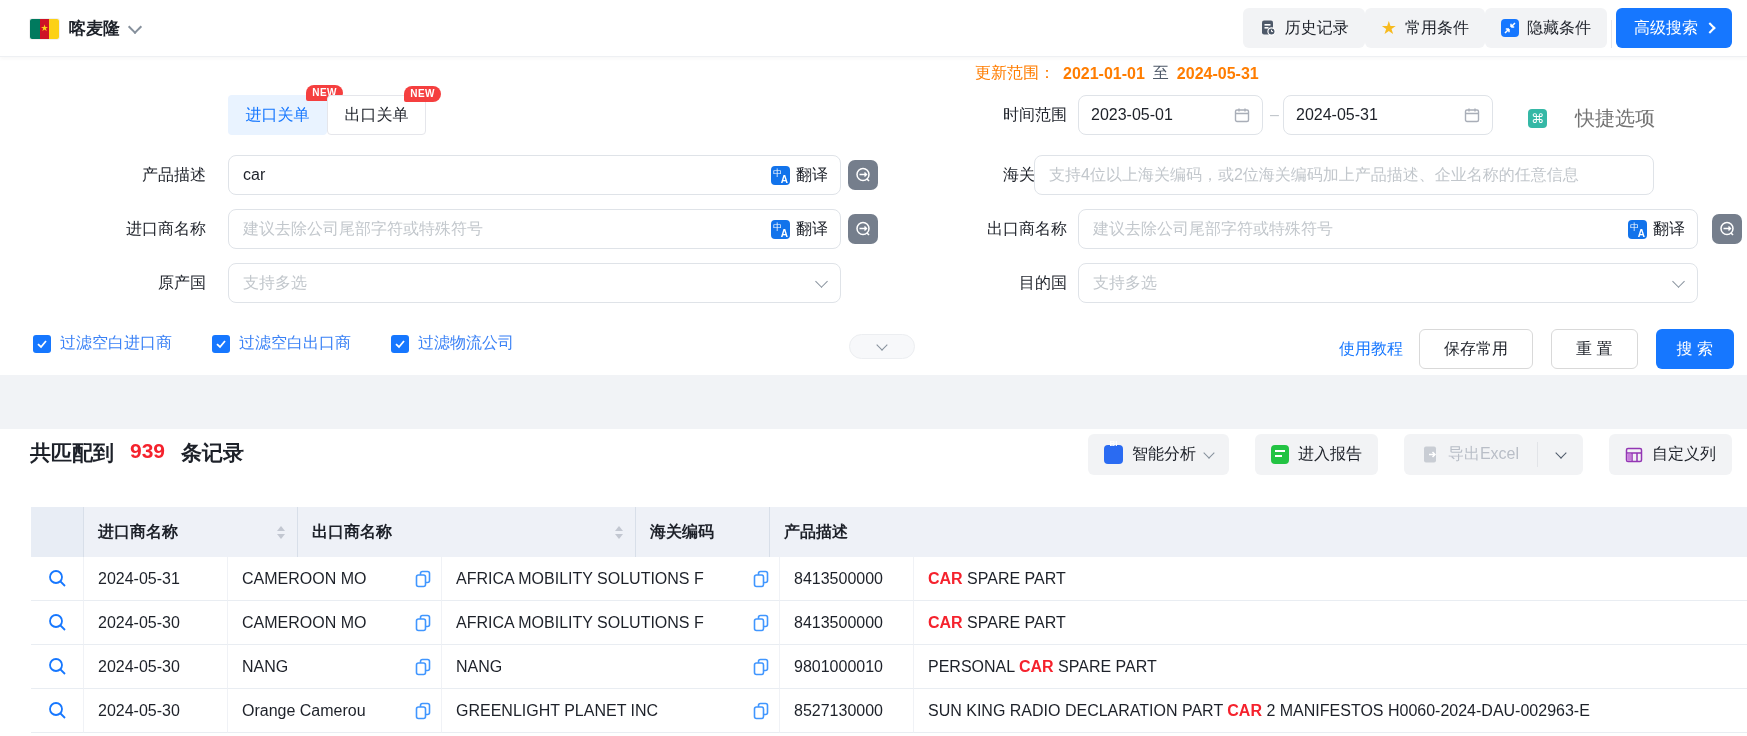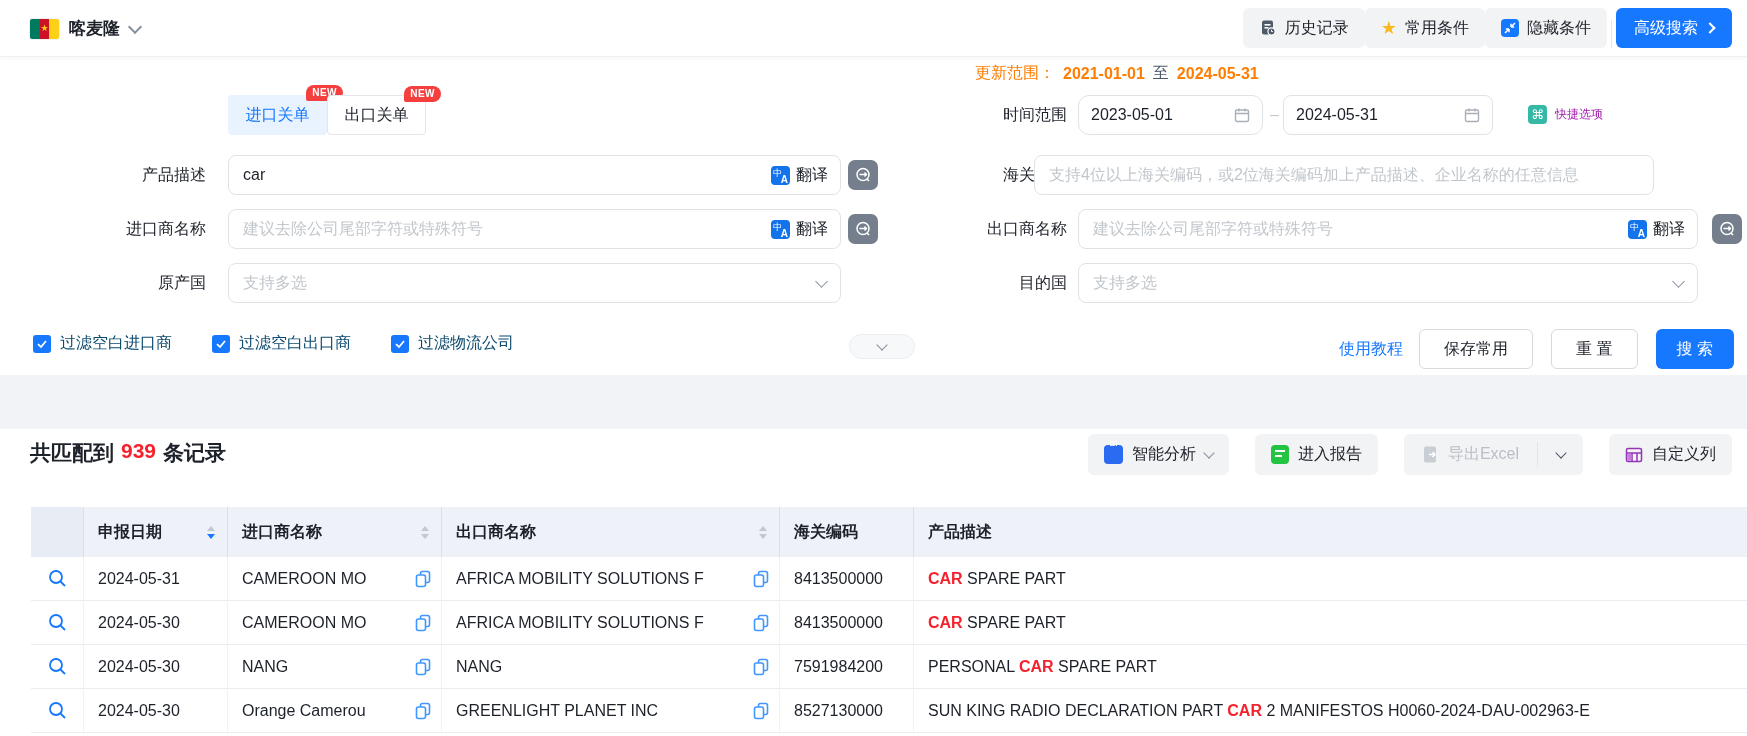--- a/index.html
+++ b/index.html
@@ -50,41 +50,41 @@
               padding:2px 6px 3px; border-radius:8px 8px 8px 2px; letter-spacing:.5px; }
   .upd-range { position:absolute; left:975px; top:6px; display:flex; align-items:center; gap:8px; font-size:16px; }
   .upd-range .olbl { color:#ff7d00; }
   .upd-range .odate { color:#ff7d00; font-weight:bold; }
   .upd-range .zhi { color:#4e5969; }
   .date-inp { position:absolute; height:40px; border:1px solid #dfe3e8; border-radius:8px; display:flex; align-items:center;
               justify-content:space-between; padding:0 12px; font-size:16px; color:#1d2129; }
   .dash { position:absolute; color:#c2c7cc; font-size:16px; line-height:40px; }
   .quick { position:absolute; display:flex; align-items:center; gap:8px; cursor:pointer; }
   .cmd-icon { width:19px; height:19px; background:#35b8a6; border-radius:4px; color:#fff; font-size:13px; display:flex; align-items:center; justify-content:center; }
-  .quick .qtext { color:#a21caf; font-size:12px; }
+  .quick .qtext { color:#737373; font-size:20px;margin-left:20px; }
   .cb-row { position:absolute; left:33px; top:276px; display:flex; align-items:center; gap:40px; }
   .cb-item { display:flex; align-items:center; gap:9px; cursor:pointer; }
   .cbox { width:18px; height:18px; background:#1677ff; border-radius:3px; display:flex; align-items:center; justify-content:center; }
-  .cb-item .lbl { font-size:16px; color:#0c4a6e; }
+  .cb-item .lbl { font-size:16px; color:#3b82f6; }
   .expand-pill { position:absolute; left:849px; top:277px; width:66px; height:25px; background:#f7f8fa; border:1px solid #eceef1;
                  border-radius:13px; display:flex; align-items:center; justify-content:center; cursor:pointer; }
   .expand-pill .chev { width:8px; height:8px; border-width:1.5px; margin-top:-3px; }
   .form-actions { position:absolute; right:13px; top:272px; height:40px; display:flex; align-items:center; }
   .tutorial { color:#1677ff; font-size:16px; margin-right:16px; cursor:pointer; text-decoration:none; }
   .obtn { height:40px; padding:0 24px; background:#fff; border:1px solid #d9d9d9; border-radius:6px; font-size:16px;
           color:#1d2129; cursor:pointer; font-family:inherit; }
   .obtn + .obtn, .form-actions .bluebtn { margin-left:18px; }
   .form-actions .bluebtn { padding:0 21px; }
 
   
   .band { position:absolute; left:0; top:375px; width:1747px; height:54px; background:#f1f3f6; }
 
   
   .results { position:absolute; left:0; top:429px; width:1747px; height:307px; background:#fff; }
-  .summary { position:absolute; left:30px; top:10px; font-size:21px; font-weight:bold; color:#1d2129; display:flex; gap:7px; }
+  .summary { position:absolute; left:30px; top:10px; font-size:21px; font-weight:bold; color:#1d2129; display:flex; gap:16px; }
   .summary .cnt { color:#f5222d; }
   .res-toolbar { position:absolute; right:15px; top:5px; display:flex; align-items:center; gap:26px; }
   .tbtn { height:41px; display:flex; align-items:center; gap:9px; padding:0 16px; background:#f2f3f5; border:none;
           border-radius:6px; font-size:16px; color:#1d2129; cursor:pointer; font-family:inherit; }
   .tbtn .chev { width:8px; height:8px; border-width:1.5px; margin-top:-3px; }
   .split { display:flex; align-items:stretch; background:#f2f3f5; border-radius:6px; overflow:hidden; }
   .split .main { display:flex; align-items:center; gap:9px; padding:0 18px; height:41px; color:#b9bec7; font-size:16px; cursor:not-allowed; }
   .split .sep { width:1px; background:#e2e4e8; margin:8px 0; }
   .split .caretpart { width:45px; display:flex; align-items:center; justify-content:center; cursor:pointer; }
   .split .caretpart .chev { width:8px; height:8px; border-width:1.5px; border-color:#4e5969; margin-top:-3px; }
@@ -180,21 +180,21 @@
     </div>
 
     <div class="upd-range">
       <span class="olbl">更新范围：</span>
       <span class="odate">2021-01-01</span>
       <span class="zhi">至</span>
       <span class="odate">2024-05-31</span>
     </div>
 
     <div class="flabel" style="left:887px; top:38px;">时间范围</div>
-    <div class="date-inp" style="left:1078px; top:38px; width:185px;border-radius:11px;">
+    <div class="date-inp" style="left:1078px; top:38px; width:185px;">
       <span>2023-05-01</span>
       <svg width="16" height="16" viewBox="0 0 16 16">
         <rect x="1.5" y="3" width="13" height="11.5" rx="1.5" fill="none" stroke="#a9aeb8" stroke-width="1.4"></rect>
         <path d="M5 1.5 v3 M11 1.5 v3 M1.5 6.5 h13" stroke="#a9aeb8" stroke-width="1.4"></path>
       </svg>
     </div>
     <div class="dash" style="left:1270px; top:38px;">–</div>
     <div class="date-inp" style="left:1283px; top:38px; width:210px;">
       <span>2024-05-31</span>
       <svg width="16" height="16" viewBox="0 0 16 16">
@@ -359,27 +359,20 @@
           <path d="M1.5 7 h15 M7 7 v8.5 M12 7 v8.5" stroke="#9336b4" stroke-width="1.5"></path>
           <rect x="2.2" y="7.8" width="4.2" height="7" fill="#c77ddb"></rect>
         </svg>
         <span>自定义列</span>
       </button>
     </div>
 
     <div class="table">
       <div class="t-head">
         <div class="cell c0"></div>
-        <div class="cell c1">
-          <span>申报日期</span>
-          <span class="sorter">
-              <span class="caret up"></span>
-              <span class="caret down active"></span>
-            </span>
-        </div>
         <div class="cell c2">
           <span>进口商名称</span>
           <span class="sorter">
               <span class="caret up"></span>
               <span class="caret down"></span>
             </span>
         </div>
         <div class="cell c3">
           <span>出口商名称</span>
           <span class="sorter">
@@ -479,21 +472,21 @@
       </svg>
     </div>
     <div class="cell c3 with-copy">
       <span class="eval">NANG</span>
       <svg width="16" height="18" viewBox="0 0 16 18" style="cursor:pointer">
         <rect x="5.5" y="1.5" width="9" height="11" rx="2" fill="none" stroke="#4096ff" stroke-width="1.6"></rect>
         <rect x="1.5" y="5" width="9" height="11.5" rx="2" fill="#fff" stroke="#4096ff" stroke-width="1.6"></rect>
       </svg>
     </div>
     <div class="cell c4">
-              <span class="hval">7591984200</span>
+              <span class="hval">9801000010</span>
             </div>
     <div class="cell c5 desc-cell">
               <span>PERSONAL </span>
               <span class="hl">CAR</span>
               <span> SPARE PART</span>
             </div>
   </div>
 
   <div class="t-row">
     <div class="cell c0">

